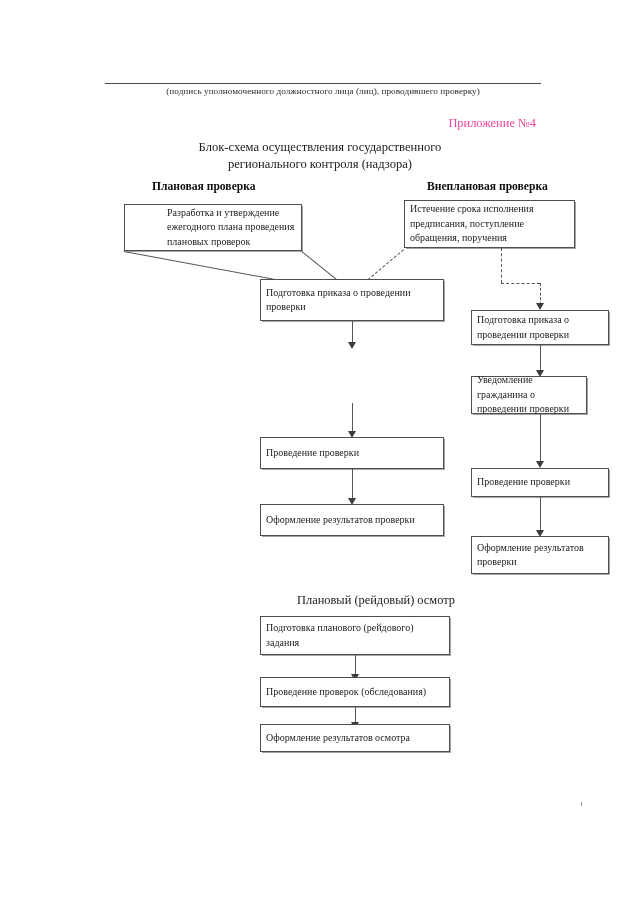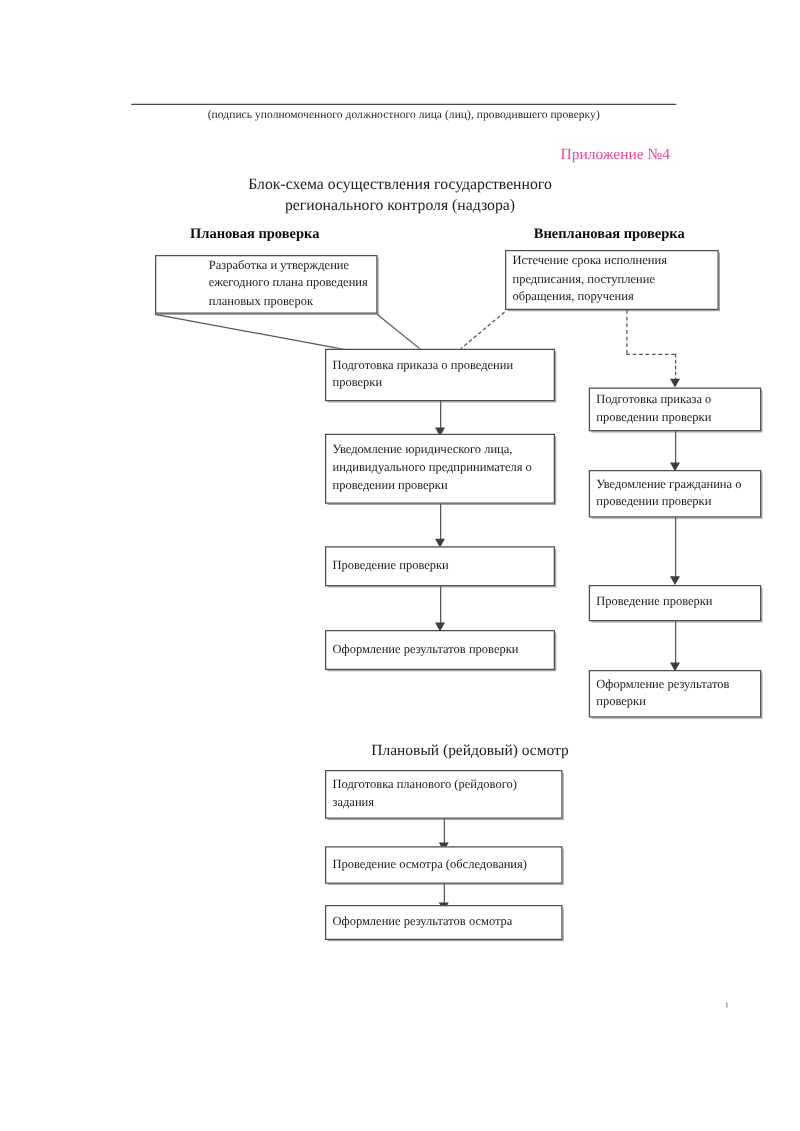--- a/index.html
+++ b/index.html
@@ -181,23 +181,20 @@
   <div class="dash-v" style="left:540px; top:283px; height:22px;"></div>
   <div class="arrow-head" style="left:536px; top:303px;"></div>
 
   <div class="box" style="left:260px; top:279px; width:184px; height:42px;">
     <div class="inner">Подготовка приказа о проведении проверки</div>
   </div>
 
   <div class="vline" style="left:352px; top:321px; height:24px;"></div>
   <div class="arrow-head" style="left:348px; top:342px;"></div>
 
-  <div class="box" style="left:260px; top:347px; width:184px; height:56px;">
-    <div class="inner">Уведомление юридического лица, индивидуального предпринимателя о проведении проверки</div>
-  </div>
 
   <div class="vline" style="left:352px; top:403px; height:31px;"></div>
   <div class="arrow-head" style="left:348px; top:431px;"></div>
 
   <div class="box" style="left:260px; top:437px; width:184px; height:32px;">
     <div class="inner">Проведение проверки</div>
   </div>
 
   <div class="vline" style="left:352px; top:469px; height:32px;"></div>
   <div class="arrow-head" style="left:348px; top:498px;"></div>
@@ -206,21 +203,21 @@
     <div class="inner">Оформление результатов проверки</div>
   </div>
 
   <div class="box" style="left:471px; top:310px; width:138px; height:35px;">
     <div class="inner">Подготовка приказа о проведении проверки</div>
   </div>
 
   <div class="vline" style="left:540px; top:345px; height:28px;"></div>
   <div class="arrow-head" style="left:536px; top:370px;"></div>
 
-  <div class="box" style="left:471px; top:376px; width:138px; height:38px;">
+  <div class="box" style="left:471px; top:376px; width:116px; height:38px;">
     <div class="inner">Уведомление гражданина о проведении проверки</div>
   </div>
 
   <div class="vline" style="left:540px; top:414px; height:50px;"></div>
   <div class="arrow-head" style="left:536px; top:461px;"></div>
 
   <div class="box" style="left:471px; top:468px; width:138px; height:29px;">
     <div class="inner">Проведение проверки</div>
   </div>
 
@@ -234,21 +231,21 @@
   <div class="section-heading">Плановый (рейдовый) осмотр</div>
 
   <div class="box" style="left:260px; top:616px; width:190px; height:39px;">
     <div class="inner">Подготовка планового (рейдового) задания</div>
   </div>
 
   <div class="vline" style="left:355px; top:655px; height:22px;"></div>
   <div class="arrow-head" style="left:351px; top:674px;"></div>
 
   <div class="box" style="left:260px; top:677px; width:190px; height:30px;">
-    <div class="inner">Проведение осмотра (обследования)</div>
+    <div class="inner">Проведение проверок (обследования)</div>
   </div>
 
   <div class="vline" style="left:355px; top:707px; height:18px;"></div>
   <div class="arrow-head" style="left:351px; top:722px;"></div>
 
   <div class="box" style="left:260px; top:724px; width:190px; height:28px;">
     <div class="inner">Оформление результатов осмотра</div>
   </div>
 
   <div class="speck"></div>

